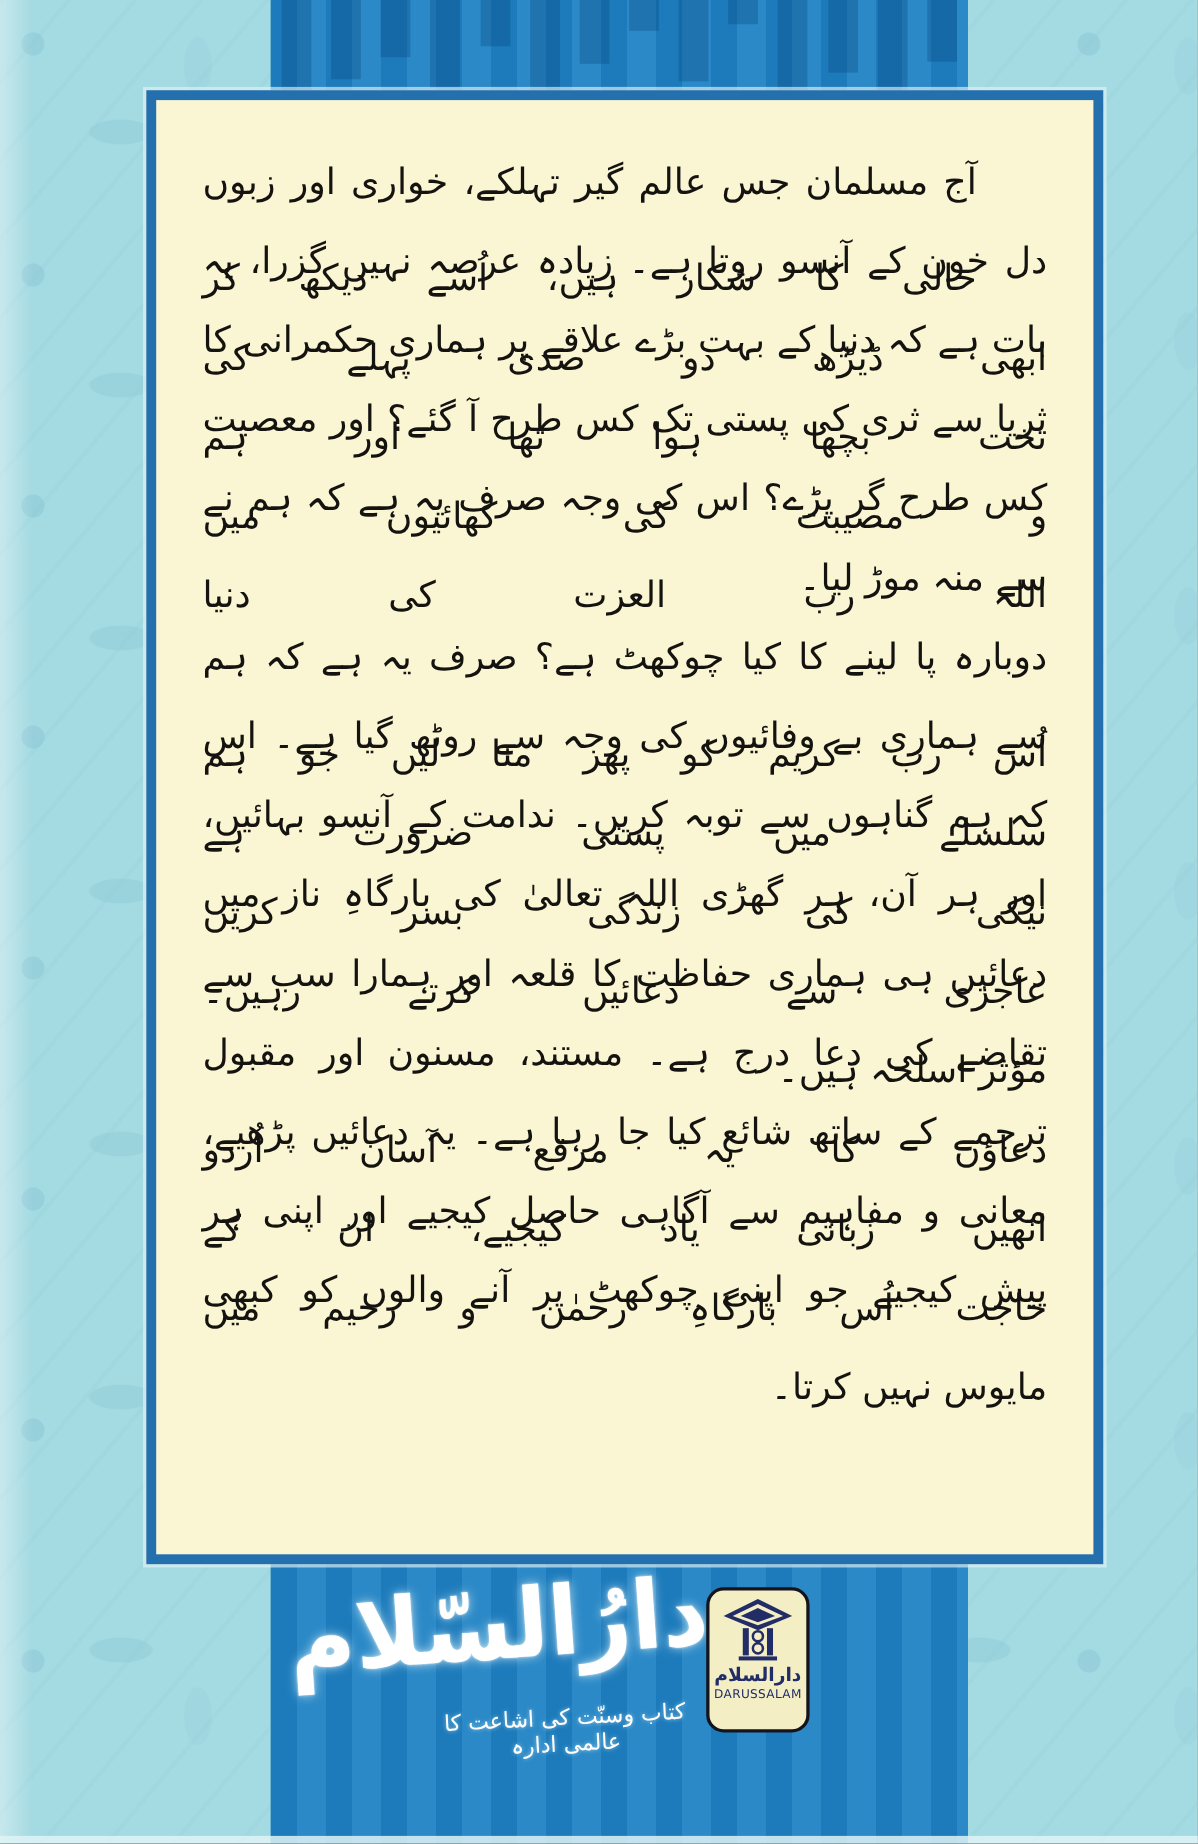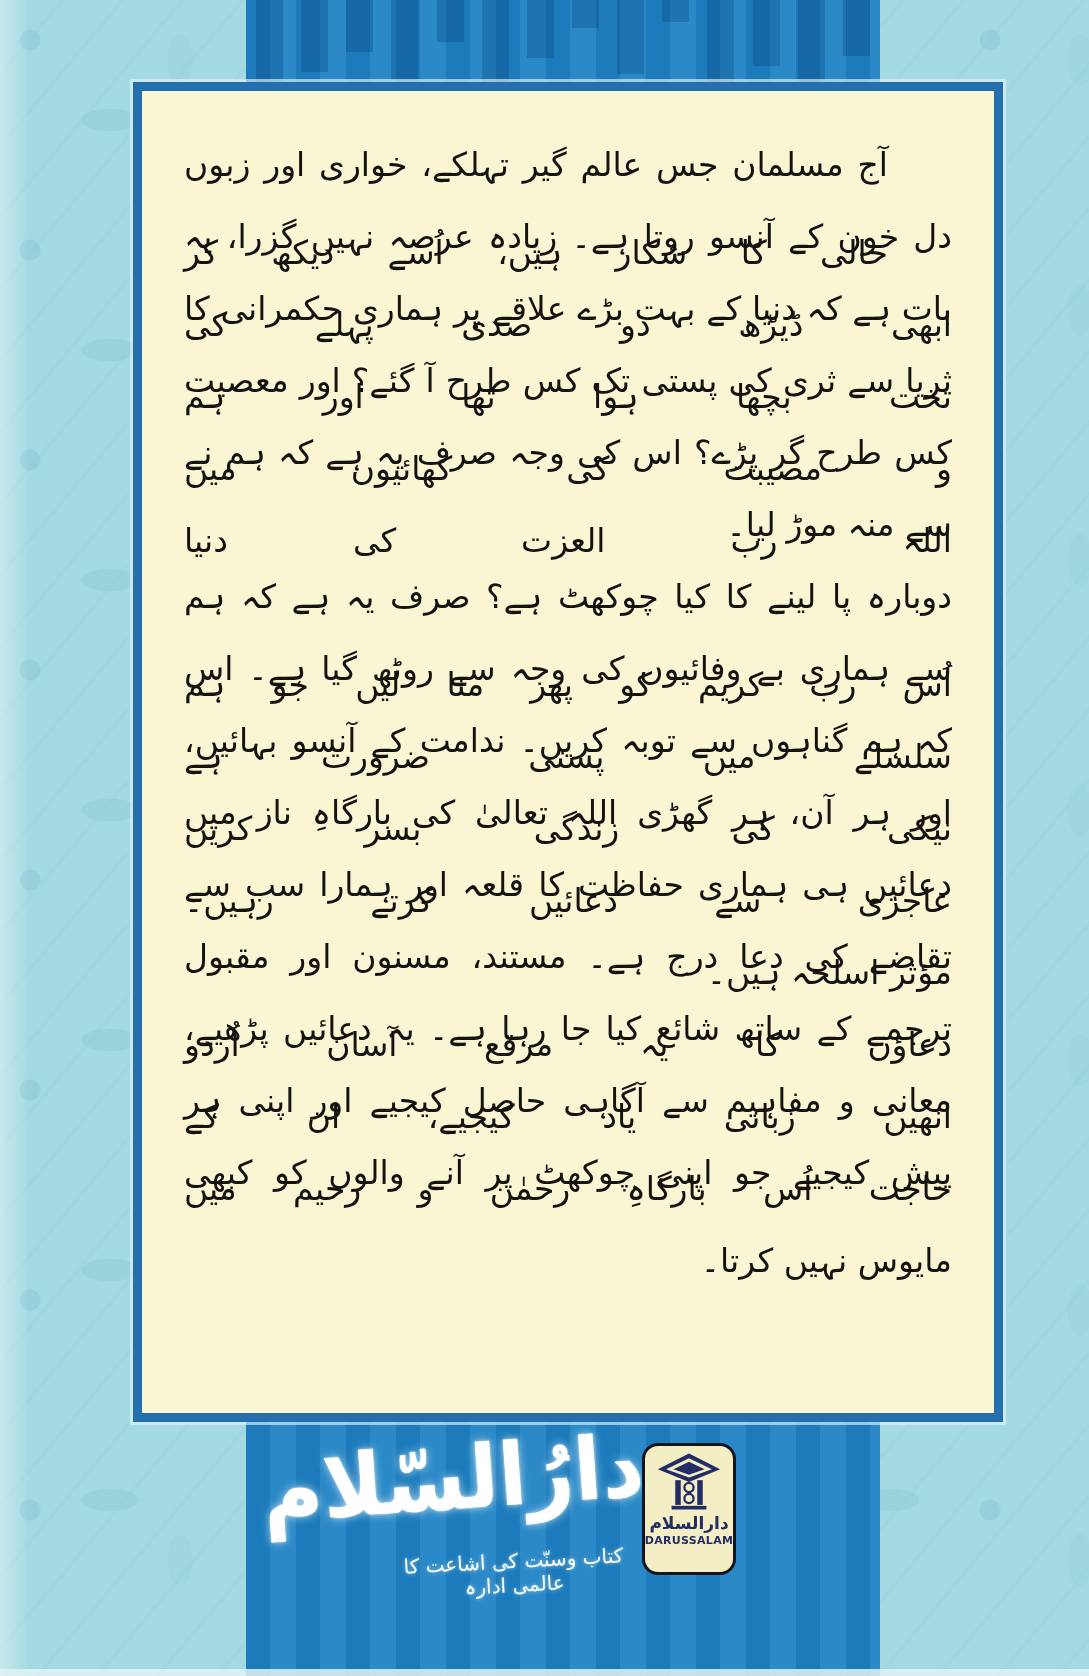--- a/index.html
+++ b/index.html
@@ -80,21 +80,21 @@
     box-sizing:border-box; background:#f4eec5;
     border:3px solid #15141c; border-radius:16px;
     display:flex; flex-direction:column; align-items:center;
     padding-top:4px;
   }
   .logo-arabic{
     direction:rtl; color:#222c66; font-weight:bold; font-size:17px; line-height:1;
     margin-top:1px;
   }
   .logo-latin{
-    color:#222c66; font-weight:bold; font-size:11px; letter-spacing:0.3px;
+    color:#222c66; font-weight:normal; font-size:11px; letter-spacing:0.3px;
     line-height:1.2; margin-top:2px;text-align:right;
   }
 </style>
 </head>
 <body>
 
 <div class="page">
 
   <div class="bg-pattern"></div>
 

